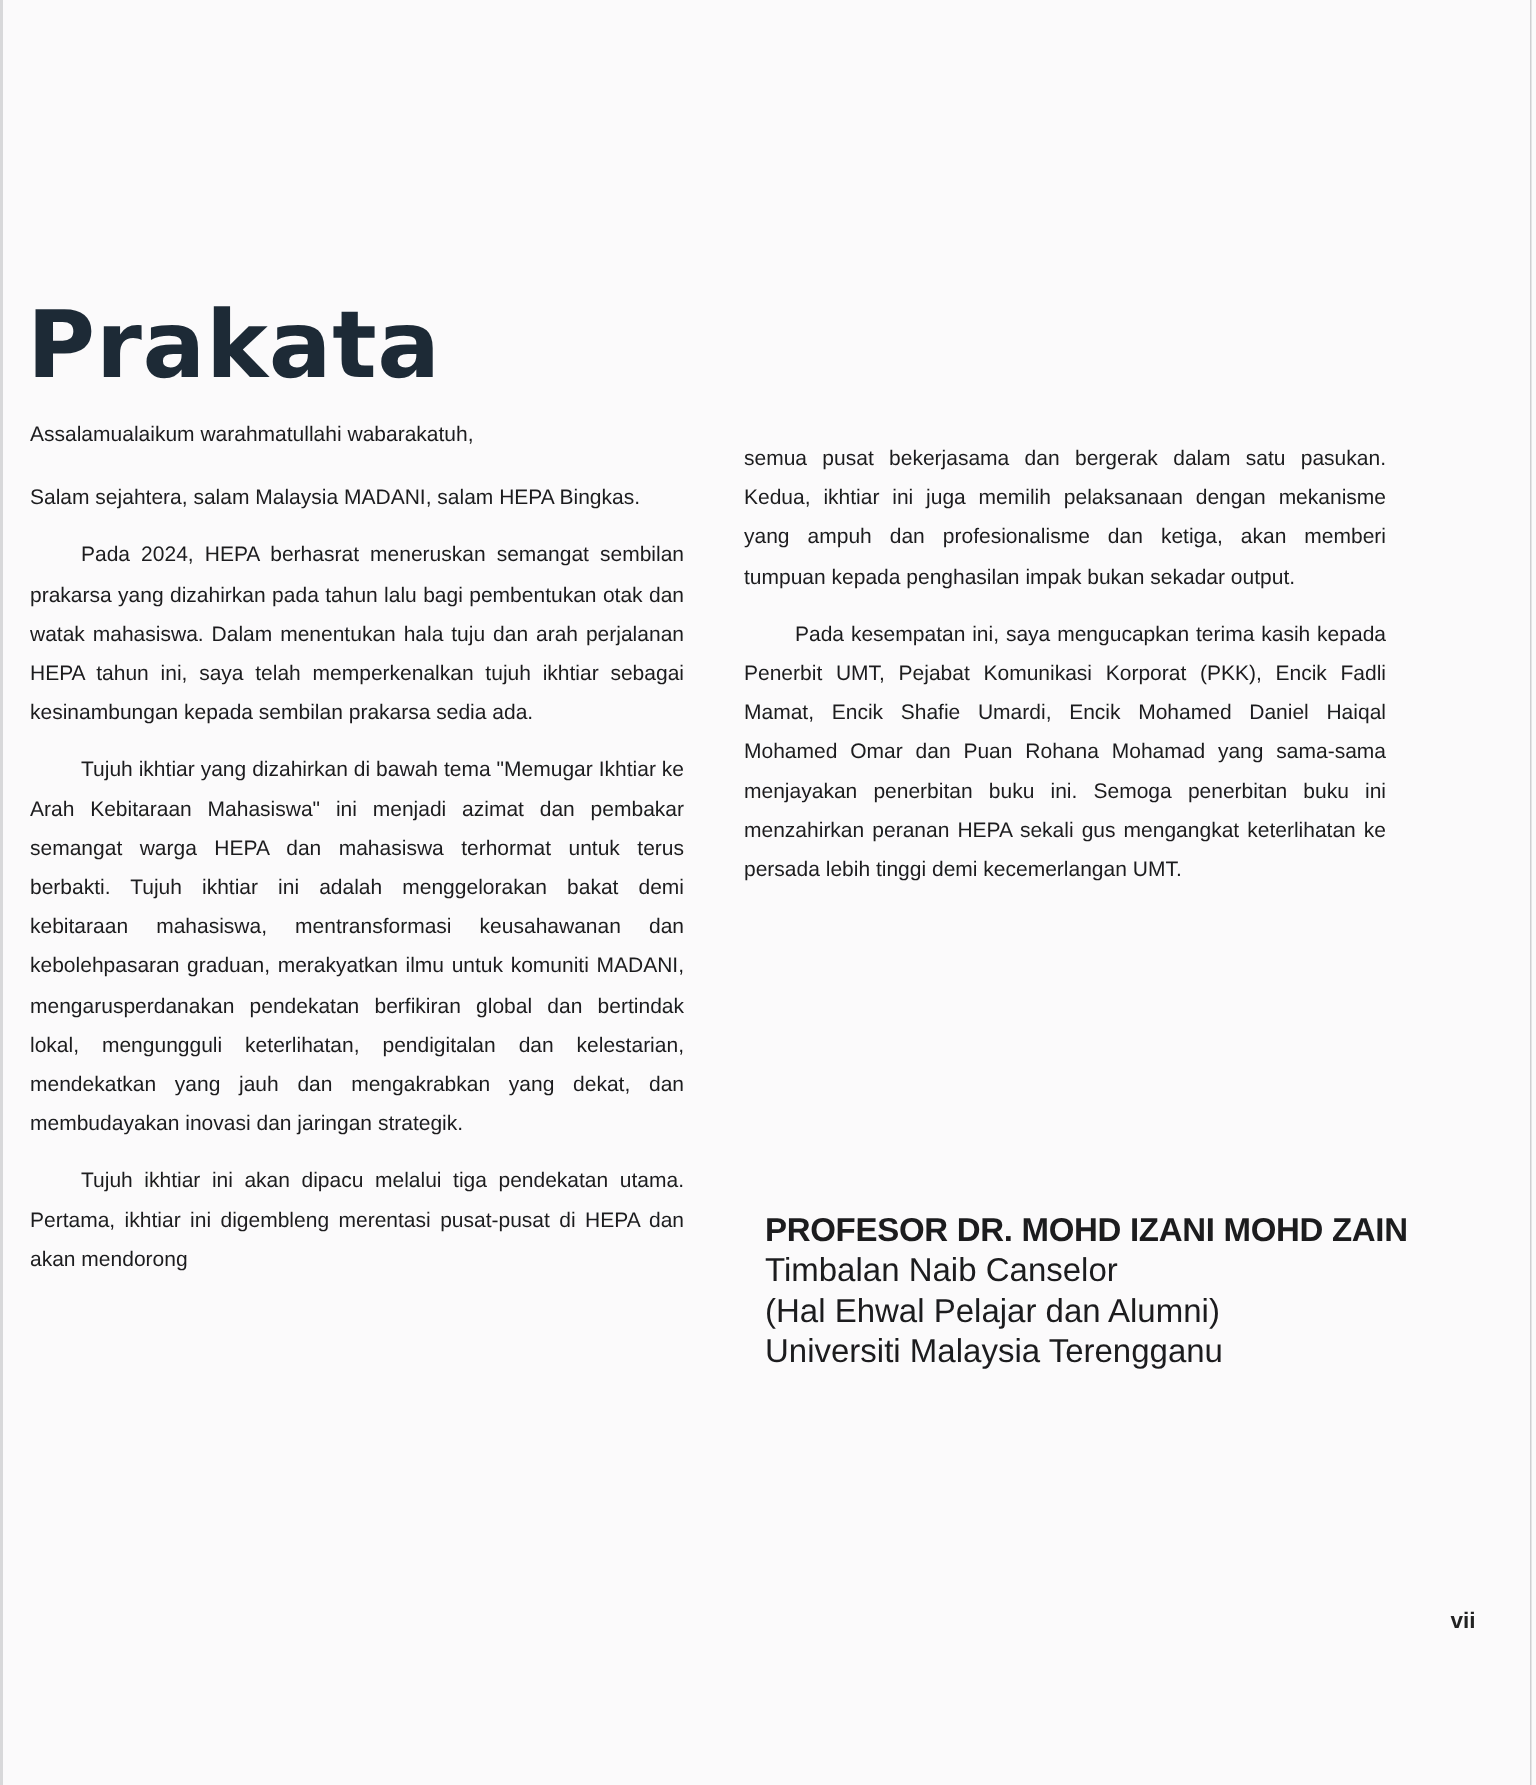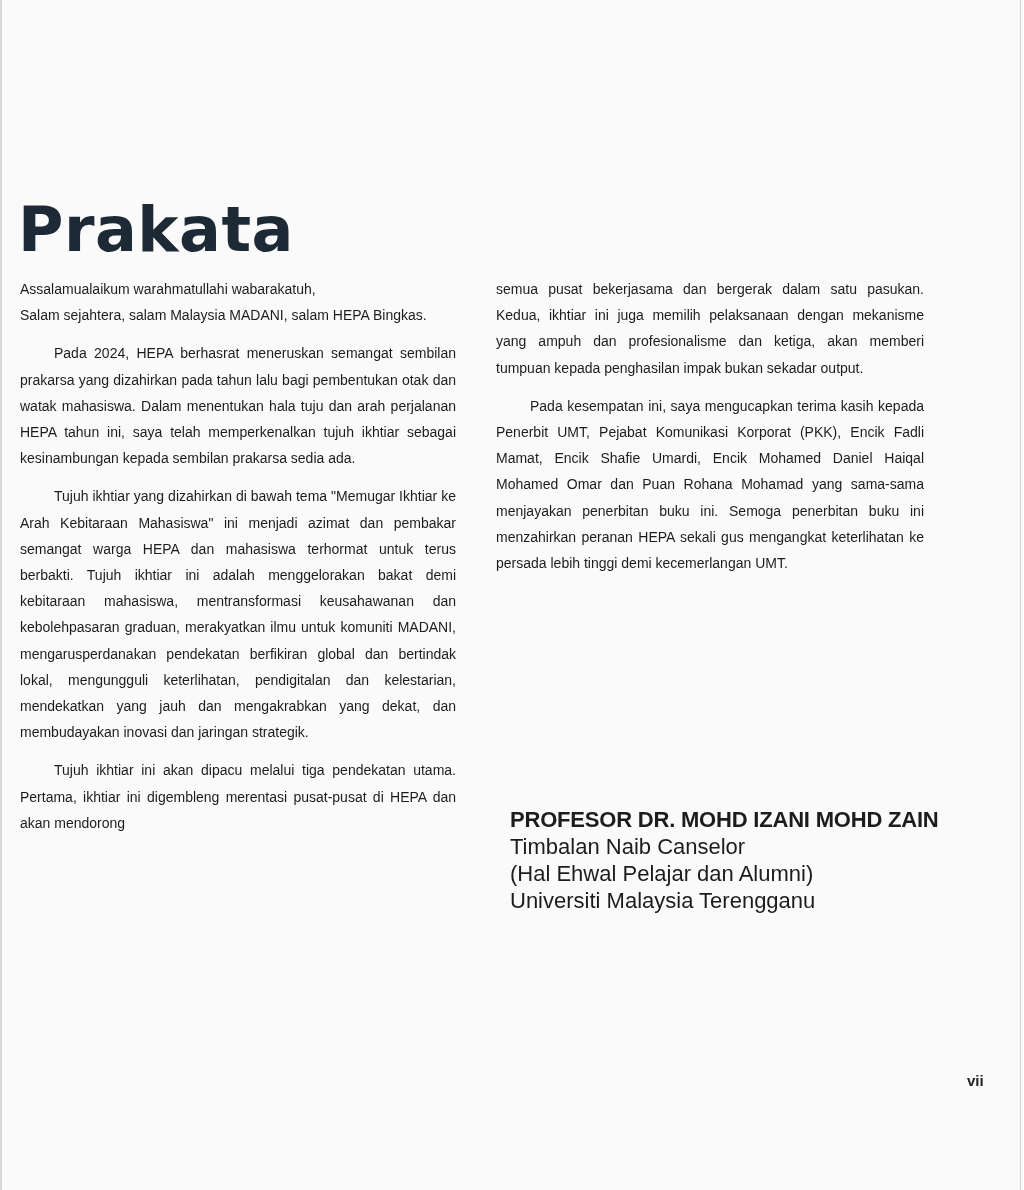--- a/index.html
+++ b/index.html
@@ -23,21 +23,21 @@
     font-family: "DejaVu Sans", sans-serif;
     font-weight: bold; font-size: 62px; line-height: 80px;
     color: #1d2a36; letter-spacing: 0.5px;
   }
   .col {
     position: absolute;
     font-size: 14px; line-height: 26.2px;
     text-align: justify;
   }
   .col-left { left: 20px; top: 276px; width: 436px; }
-  .col-right { left: 496px; top: 276px; width: 428px; }
+  .col-right { left: 496px; top: 292px; width: 428px; }
   .col p { margin: 0; }
   .col p.indent { text-indent: 34px; }
   .col p + p { margin-top: 12px; }
   .greeting { text-align: left; }
   .sig {
     position: absolute; left: 510px; top: 806px;
     font-size: 22px; line-height: 27px;
   }
   .sig .name { font-weight: bold; letter-spacing: -0.2px; }
   .page-number {
@@ -58,21 +58,21 @@
 </head>
 <body>
 
 <div class="page-edge-left"></div>
 <div class="page-edge-right"></div>
 
 <h1 class="title" style="margin:0;">Prakata</h1>
 
 <div class="col col-left">
   <p class="greeting">Assalamualaikum warahmatullahi wabarakatuh,</p>
-  <p class="greeting" style="margin-top:0">Salam sejahtera, salam Malaysia MADANI, salam HEPA Bingkas.</p>
+  <p class="greeting" style="margin-top:16px">Salam sejahtera, salam Malaysia MADANI, salam HEPA Bingkas.</p>
   <p class="indent">Pada 2024, HEPA berhasrat meneruskan semangat sembilan prakarsa yang dizahirkan pada tahun lalu bagi pembentukan otak dan watak mahasiswa. Dalam menentukan hala tuju dan arah perjalanan HEPA tahun ini, saya telah memperkenalkan tujuh ikhtiar sebagai kesinambungan kepada sembilan prakarsa sedia ada.</p>
   <p class="indent">Tujuh ikhtiar yang dizahirkan di bawah tema "Memugar Ikhtiar ke Arah Kebitaraan Mahasiswa" ini menjadi azimat dan pembakar semangat warga HEPA dan mahasiswa terhormat untuk terus berbakti. Tujuh ikhtiar ini adalah menggelorakan bakat demi kebitaraan mahasiswa, mentransformasi keusahawanan dan kebolehpasaran graduan, merakyatkan ilmu untuk komuniti MADANI, mengarusperdanakan pendekatan berfikiran global dan bertindak lokal, mengungguli keterlihatan, pendigitalan dan kelestarian, mendekatkan yang jauh dan mengakrabkan yang dekat, dan membudayakan inovasi dan jaringan strategik.</p>
   <p class="indent">Tujuh ikhtiar ini akan dipacu melalui tiga pendekatan utama. Pertama, ikhtiar ini digembleng merentasi pusat-pusat di HEPA dan akan mendorong</p>
 </div>
 
 <div class="col col-right">
   <p>semua pusat bekerjasama dan bergerak dalam satu pasukan. Kedua, ikhtiar ini juga memilih pelaksanaan dengan mekanisme yang ampuh dan profesionalisme dan ketiga, akan memberi tumpuan kepada penghasilan impak bukan sekadar output.</p>
   <p class="indent">Pada kesempatan ini, saya mengucapkan terima kasih kepada Penerbit UMT, Pejabat Komunikasi Korporat (PKK), Encik Fadli Mamat, Encik Shafie Umardi, Encik Mohamed Daniel Haiqal Mohamed Omar dan Puan Rohana Mohamad yang sama-sama menjayakan penerbitan buku ini. Semoga penerbitan buku ini menzahirkan peranan HEPA sekali gus mengangkat keterlihatan ke persada lebih tinggi demi kecemerlangan UMT.</p>
 </div>
 

